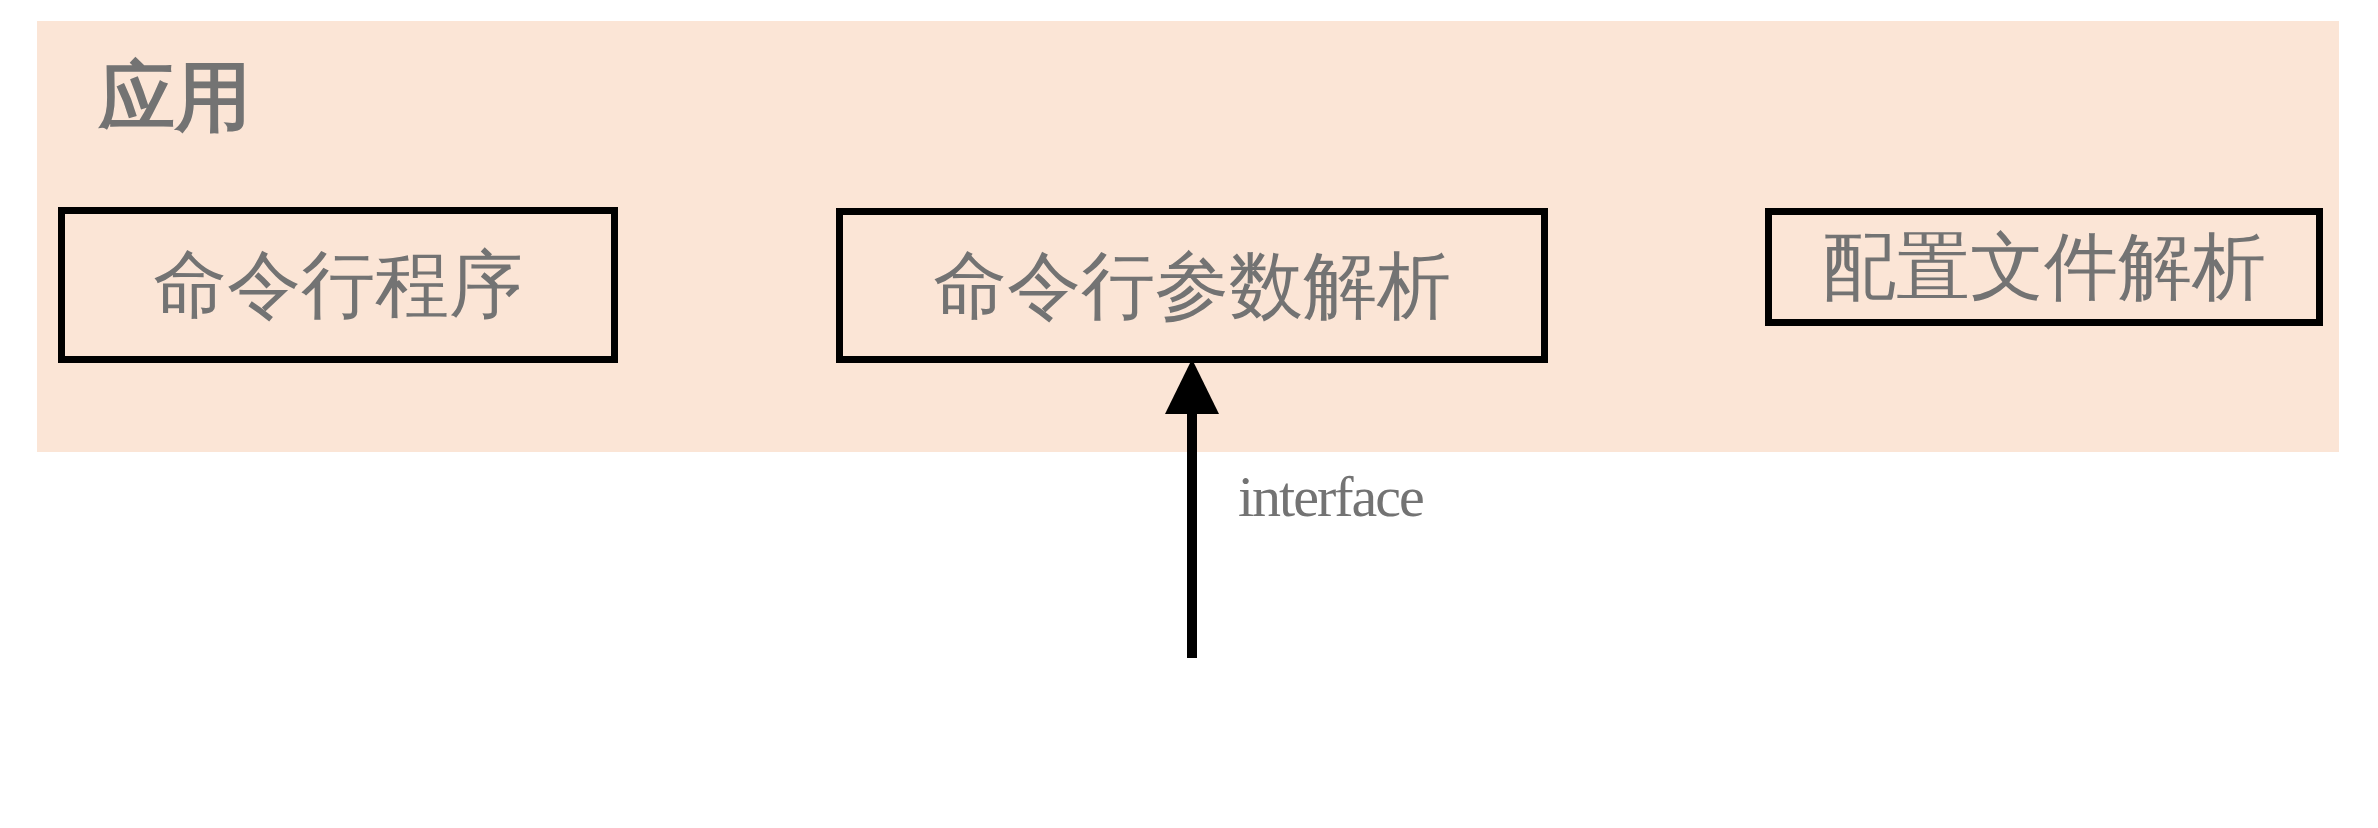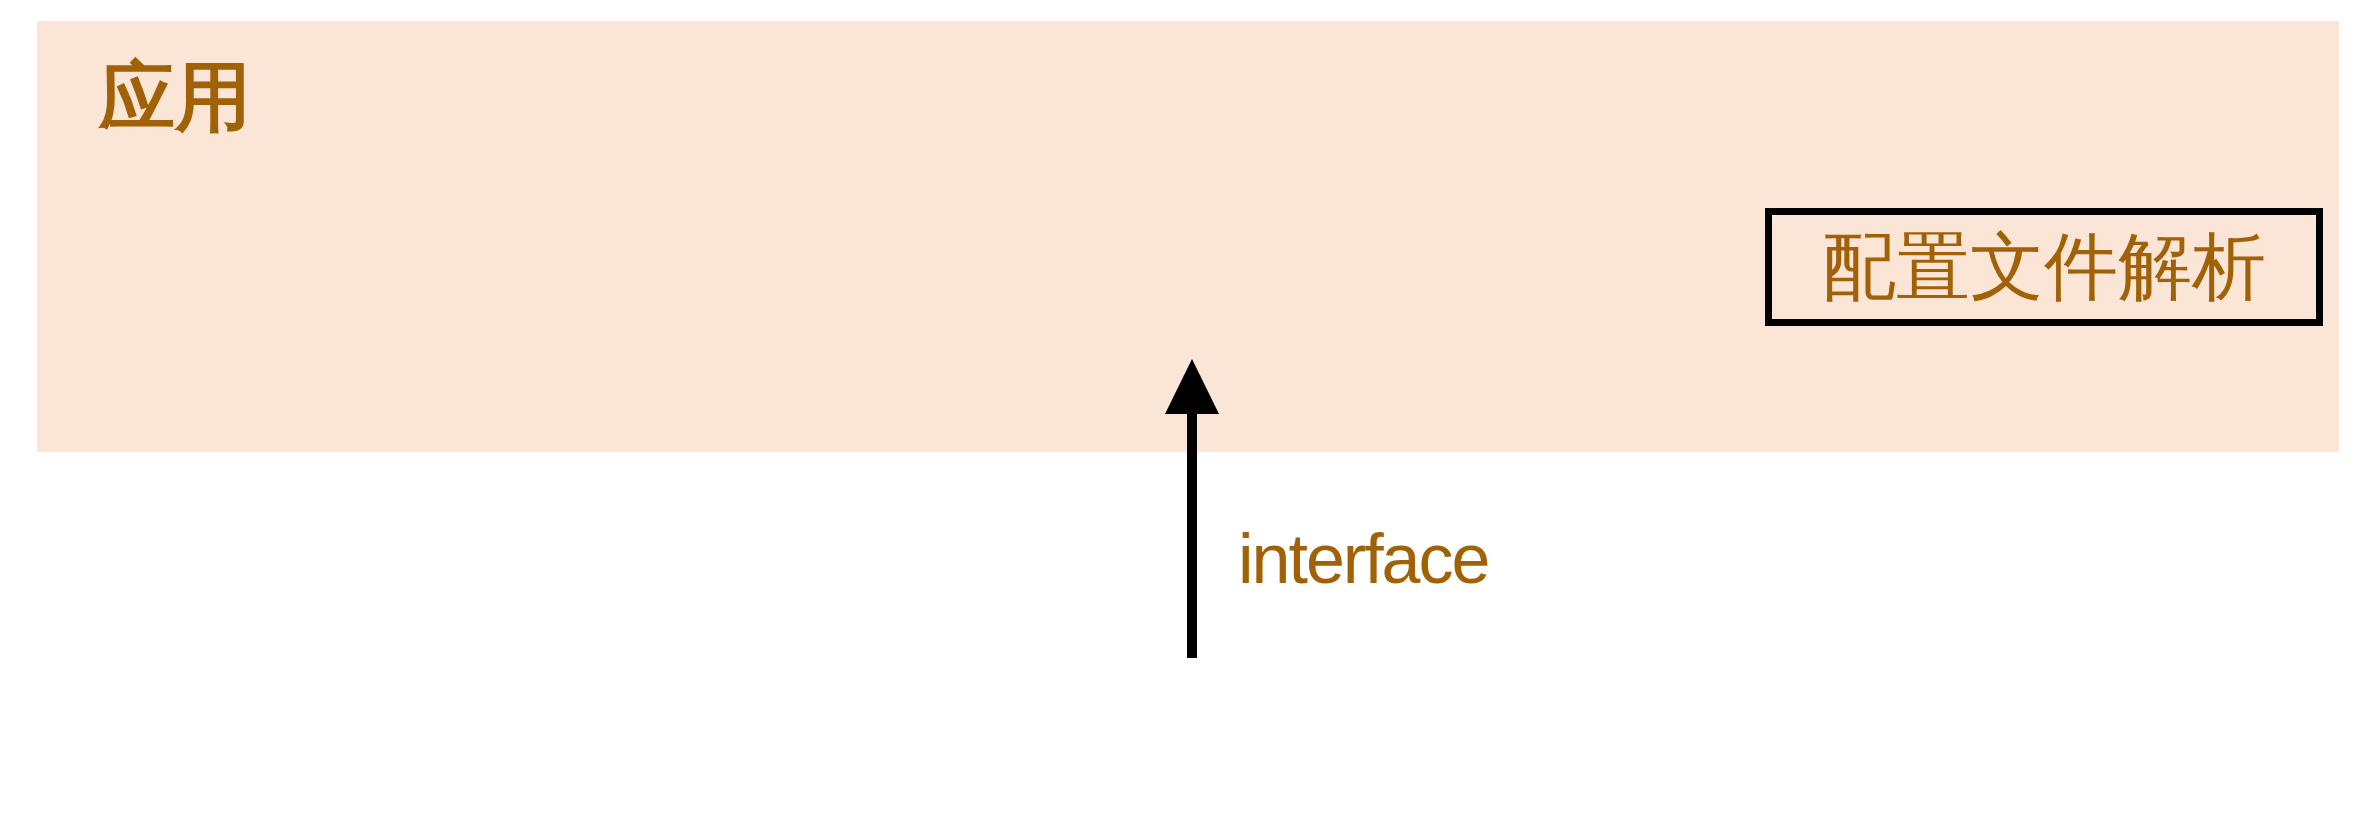--- a/index.html
+++ b/index.html
@@ -7,21 +7,21 @@
     padding: 0;
     background: #ffffff;
   }
   .stage {
     position: relative;
     width: 2378px;
     height: 828px;
     background: #ffffff;
     overflow: hidden;
     font-family: "Liberation Sans", sans-serif;
-    color: #a16207;
+    color: #737373;
   }
   .panel {
     position: absolute;
     left: 37px;
     top: 21px;
     width: 2302px;
     height: 431px;
     background: #fbe5d6;
   }
   .panel-title {
@@ -64,37 +64,44 @@
     top: 359px;
     width: 0;
     height: 0;
     border-left: 27px solid transparent;
     border-right: 27px solid transparent;
     border-bottom: 55px solid #000000;
   }
   .arrow-label {
     position: absolute;
     left: 1238px;
-    top: 524px;
-    font-size: 70px;
+    top: 468px;
+    font-size: 58px;
     letter-spacing: -2px;
     line-height: 1;
     white-space: nowrap;
+    font-family: Liberation Serif, serif;
   }
 </style>
 </head>
 <body>
 
 <div class="stage">
 
   <div class="panel">
     <div class="panel-title">应用</div>
   </div>
 
+  <div class="box box-cli-program">
+    <span>命令行程序</span>
+  </div>
 
+  <div class="box box-cli-arg">
+    <span>命令行参数解析</span>
+  </div>
 
   <div class="box box-config">
     <span>配置文件解析</span>
   </div>
 
   <div class="arrow-line"></div>
   <div class="arrow-head"></div>
   <div class="arrow-label">interface</div>
 
 

